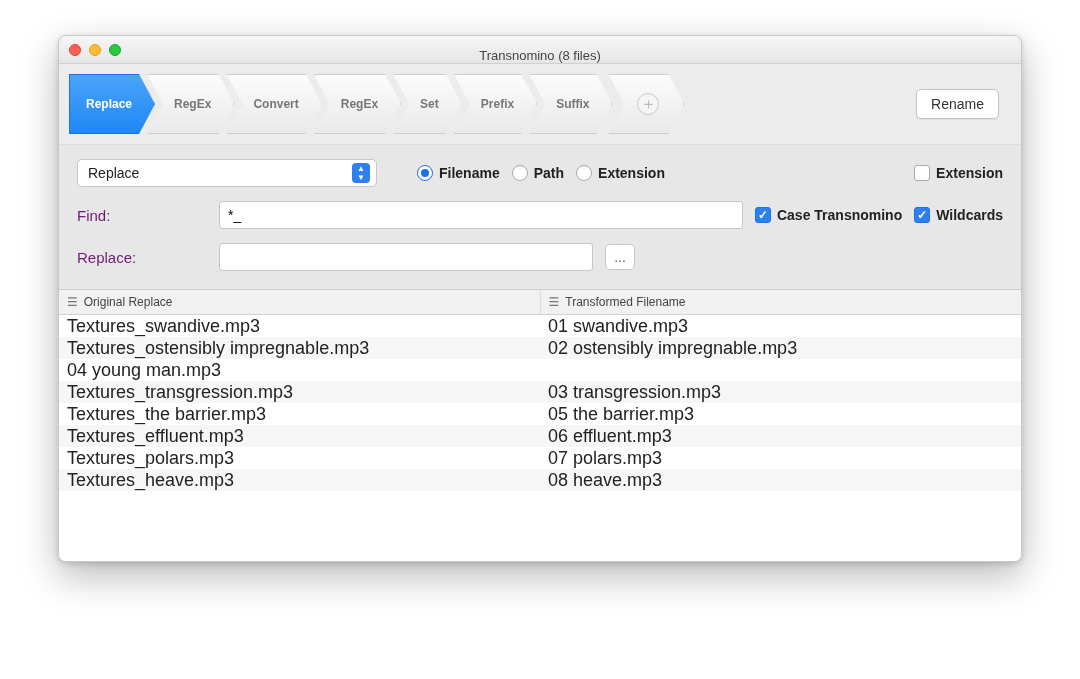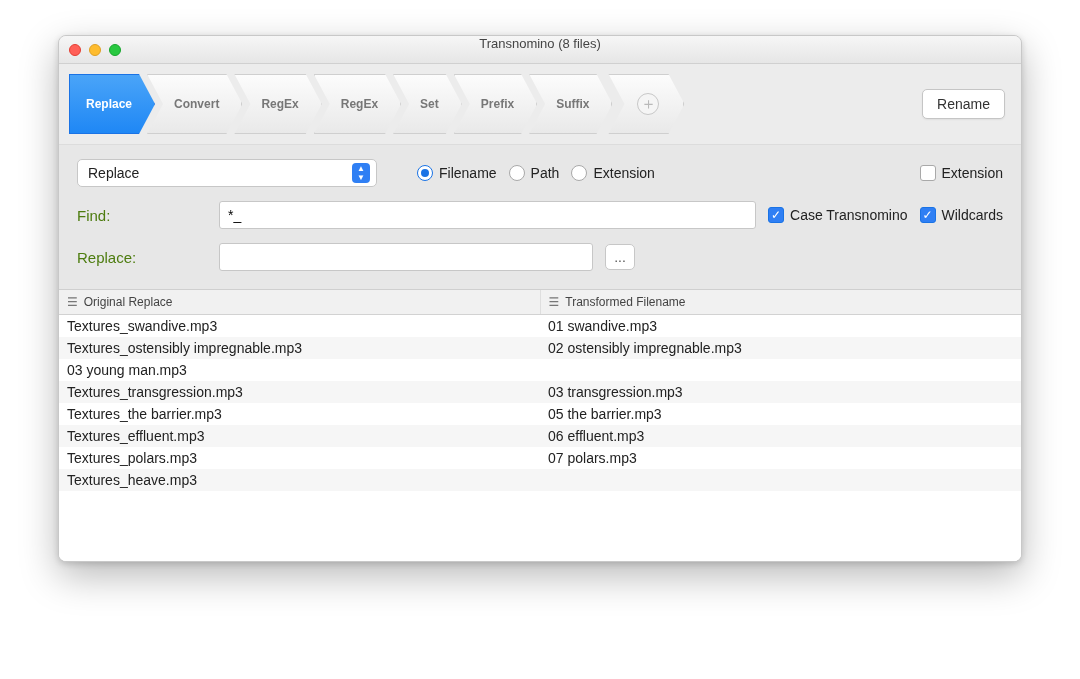--- a/index.html
+++ b/index.html
@@ -21,21 +21,21 @@
     border-radius: 8px;
     box-shadow: 0 14px 38px rgba(0,0,0,0.28), 0 2px 6px rgba(0,0,0,0.15);
     overflow: hidden;
     border: 1px solid #c8c8c8;
   }
   .titlebar {
     height: 28px;
     background: linear-gradient(#f6f6f6,#e6e6e6);
     border-bottom: 1px solid #d0d0d0;
     display: flex;
-    align-items: flex-start;
+    align-items: flex-end;
     position: relative;
   }
   .traffic {
     position: absolute; left: 10px; top: 0; bottom:0;
     display: flex; align-items: center; gap: 8px;
   }
   .dot { width: 12px; height: 12px; border-radius: 50%; }
   .dot.red { background:#ff5f57; border:1px solid #e33e32;}
   .dot.yellow { background:#febc2e; border:1px solid #dfa023;}
   .dot.green { background:#28c840; border:1px solid #17a62c;}
@@ -85,21 +85,21 @@
   }
   .plusicon {
     width:22px;height:22px;border-radius:50%;
     border:1px solid #c7c7c7;
     background:#f5f5f5;
     display:flex;align-items:center;justify-content:center;
     color:#b9b9b9; font-size:16px; line-height:1;
   }
   .step-spacer { flex:1; }
   .renamebtn {
-    margin-right: 6px;
+    margin-right: 12px;
     padding: 6px 14px;
     background: #fff;
     border:1px solid #c5c5c5;
     border-radius:5px;
     font-size:14px;
     color:#333;
     box-shadow: 0 1px 2px rgba(0,0,0,0.06);
     cursor:pointer;
   }
 
@@ -125,20 +125,21 @@
     border-radius:4px;
     width:18px;height:20px;
     display:flex;flex-direction:column;align-items:center;justify-content:center;
     font-size:8px; line-height:8px;
     gap:1px;
   }
   .radio, .chk {
     display:flex; align-items:flex-end; gap:6px;
     font-size:14px; color:#222;
     cursor:pointer;
+    font-weight:bold;
   }
   .r {
     width:16px;height:16px;border-radius:50%;
     border:1px solid #a9a9a9; background:#fff;
     display:flex;align-items:center;justify-content:center;
   }
   .r.checked { border-color:#1a73e5; }
   .r.checked::after {
     content:""; width:8px;height:8px;border-radius:50%;
     background:#1a73e5;
@@ -147,21 +148,21 @@
     width:16px;height:16px;border-radius:3px;
     border:1px solid #a9a9a9; background:#fff;
     display:flex;align-items:center;justify-content:center;
     color:#fff; font-size:12px; line-height:1;
   }
   .cb.checked {
     background:#2f7ff4; border-color:#1a73e5;
   }
   .spacer-flex { flex:1; }
 
-  .lblcol { width:130px; font-size:15px; color:#4d7c0f; }
+  .lblcol { width:130px; font-size:15px; color:#701a75; }
   .textin {
     flex:1;
     height:28px;
     background:#fff;
     border:1px solid #c7c7c7;
     border-radius:3px;
     padding:0 8px;
     font-size:14px;
     font-family:inherit;
   }
@@ -184,21 +185,21 @@
     color:#444;
   }
   .th {
     flex:1;
     display:flex; align-items:center; gap:8px;
     padding:5px 8px;
     border-right:1px solid #dedede;
     font-weight:500;
   }
   .thicon { font-size:12px; color:#777; letter-spacing:-2px; }
-  .tbody { font-size:14px; }
+  .tbody { font-size:18px; }
   .tr {
     display:flex;
     height:22px;
     align-items:center;
   }
   .tr:nth-child(even) { background:#f6f6f6; }
   .td { flex:1; padding:0 8px; white-space:nowrap; overflow:hidden; text-overflow:ellipsis; }
 
   .bottom-space { height:70px; background:#fff; }
 </style>
@@ -216,24 +217,24 @@
       </div>
       <div class="title">Transnomino (8 files)</div>
     </div>
 
     <div class="stepsrow">
       <div id="steps-holder" style="display:flex;align-items:center;">
           <div class="step first active">
             <span>Replace</span>
           </div>
           <div class="step">
+            <span>RegEx</span>
+          </div>
+          <div class="step">
             <span>Convert</span>
-          </div>
-          <div class="step">
-            <span>RegEx</span>
           </div>
           <div class="step">
             <span>RegEx</span>
           </div>
           <div class="step">
             <span>Set</span>
           </div>
           <div class="step">
             <span>Prefix</span>
           </div>
@@ -320,39 +321,40 @@
       <div class="tbody" id="tbody">
           <div class="tr">
             <div class="td">Textures_swandive.mp3</div>
             <div class="td">01 swandive.mp3</div>
           </div>
           <div class="tr">
             <div class="td">Textures_ostensibly impregnable.mp3</div>
             <div class="td">02 ostensibly impregnable.mp3</div>
           </div>
           <div class="tr">
-            <div class="td">03 young man.mp3</div>
+            <div class="td">04 young man.mp3</div>
           </div>
           <div class="tr">
             <div class="td">Textures_transgression.mp3</div>
             <div class="td">03 transgression.mp3</div>
           </div>
           <div class="tr">
             <div class="td">Textures_the barrier.mp3</div>
             <div class="td">05 the barrier.mp3</div>
           </div>
           <div class="tr">
             <div class="td">Textures_effluent.mp3</div>
             <div class="td">06 effluent.mp3</div>
           </div>
           <div class="tr">
             <div class="td">Textures_polars.mp3</div>
             <div class="td">07 polars.mp3</div>
           </div>
           <div class="tr">
             <div class="td">Textures_heave.mp3</div>
+            <div class="td">08 heave.mp3</div>
           </div>
         </div>
       <div class="bottom-space"></div>
     </div>
 
   </div>
 </div>
 
 </body></html>

